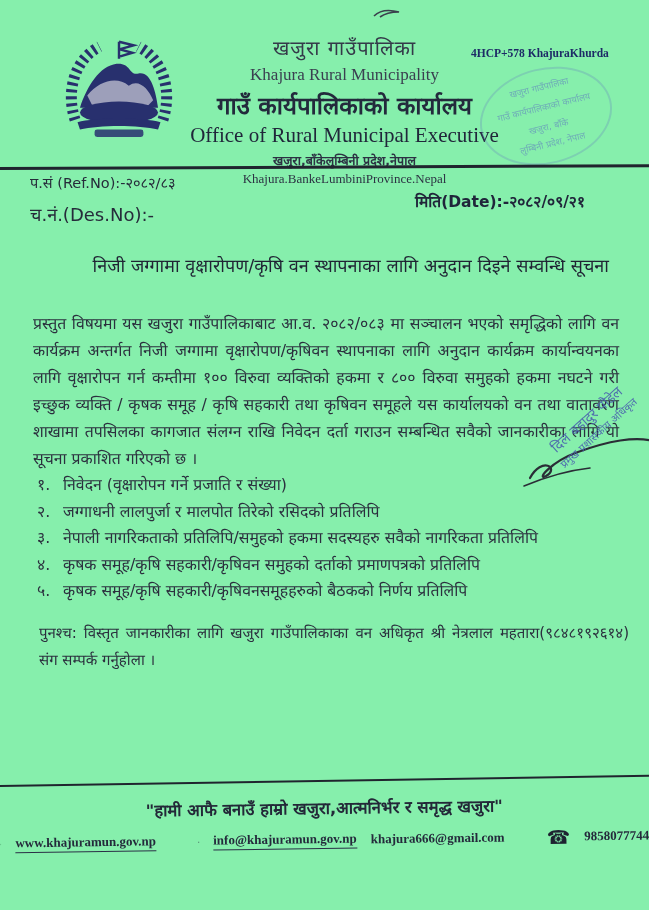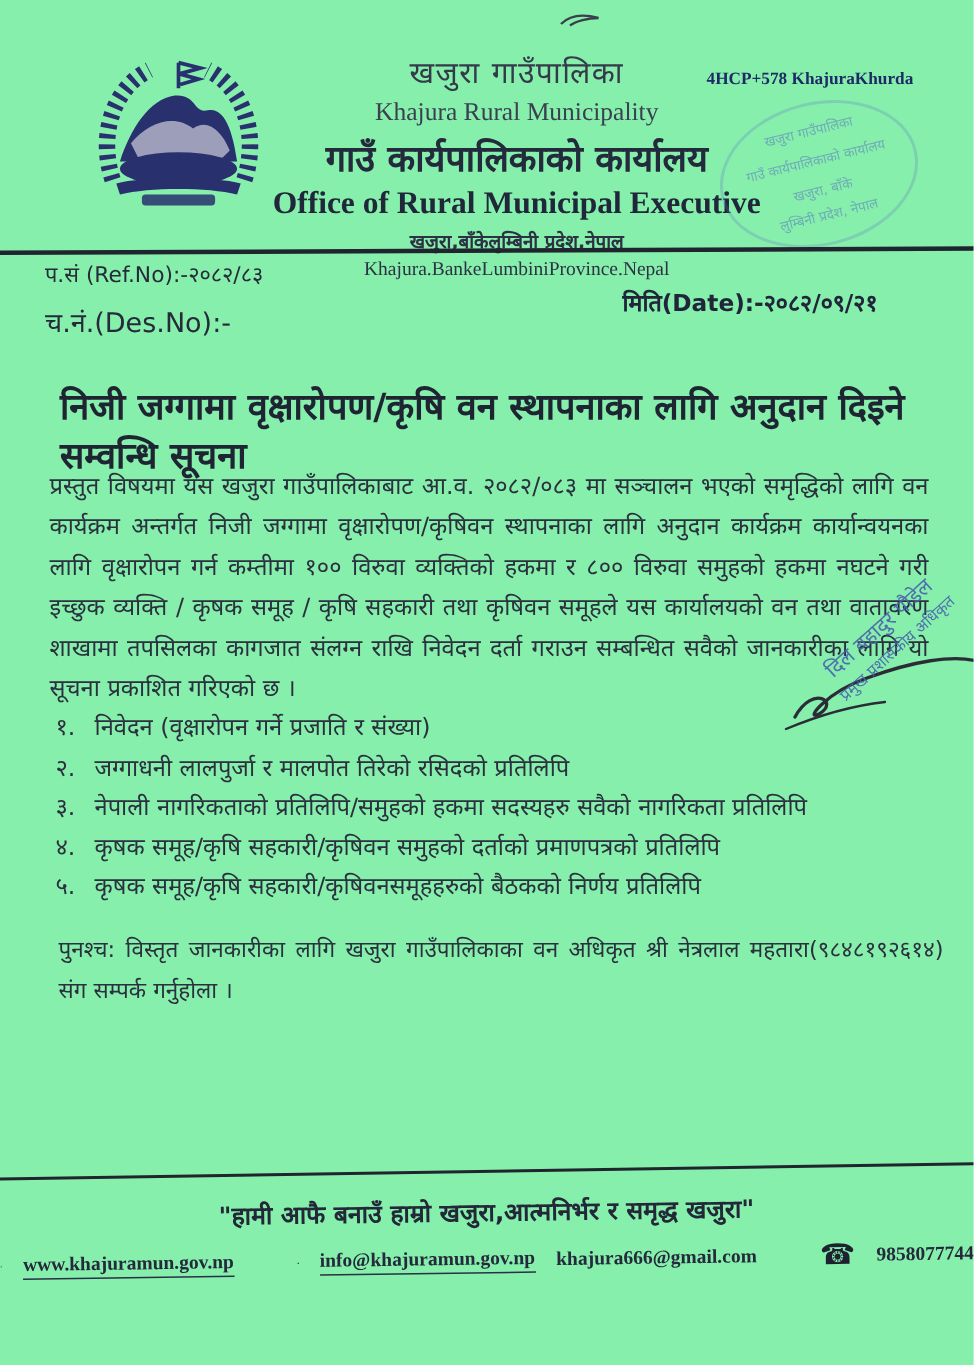--- a/index.html
+++ b/index.html
@@ -16,21 +16,21 @@
     background:#86efac;
   }
   .abs { position:absolute; }
 
   
   .emblem { left:58px; top:32px; width:122px; height:122px; }
   .head-center { left:130px; right:90px; top:34px; text-align:center; }
   .muni-np   { font-size:20px; color:#343a49; letter-spacing:1px; }
   .muni-en   { font-family:"Liberation Serif", serif; font-size:17px; color:#3a4050; margin-top:4px; }
   .office-np { font-size:24px; font-weight:bold; color:#232a3c; margin-top:3px; }
-  .office-en { font-family:"Liberation Serif", serif; font-size:21px; font-weight:bold; color:#20273a; margin-top:2px; }
+  .office-en { font-family:"Liberation Serif", serif; font-size:21px; font-weight:normal; color:#20273a; margin-top:2px; }
   .addr-np   { font-size:12.5px; font-weight:bold; color:#2c3243; margin-top:4px; }
   .addr-en   { font-family:"Liberation Serif", serif; font-size:13px; color:#2c3243; margin-top:2px; }
 
   .pluscode { right:18px; top:46px; width:160px; text-align:left;
               font-family:"Liberation Serif", serif; font-weight:bold;
               font-size:11.5px; color:#1d2a66; line-height:1.3; }
 
   .round-stamp { right:28px; top:62px; width:150px; height:108px;
                  transform:rotate(-14deg); opacity:.55; }
   .round-stamp .oval { position:absolute; inset:6px 8px;
@@ -43,22 +43,22 @@
   .rule { left:0; width:660px; height:3px; background:#20242e; transform-origin:left center; }
   .rule-top { top:167px; transform:rotate(-0.25deg); }
   .rule-bottom { top:785px; height:2.4px; transform:rotate(-0.9deg); }
 
   
   .ref-line  { left:30px; top:172px; font-size:14.5px; color:#262b3a; }
   .des-line  { left:30px; top:202px; font-size:18px; color:#262b3a; }
   .date-line { left:415px; top:172px; font-size:15.5px; font-weight:bold; color:#20253a;margin-top:18px; }
 
   
-  .subject { left:40px; right:40px; top:253px; text-align:left;
-             font-size:24px; font-weight:bold; color:#1f2433; }
+  .subject { left:40px; right:40px; top:253px; text-align:right;
+             font-size:18px; font-weight:normal; color:#1f2433; }
   .para { left:33px; width:586px; top:310px; font-size:15.8px; line-height:27px;
           text-align:justify; color:#2b303e; }
   .list-head { left:33px; top:448px; font-size:15.8px; font-weight:bold;
                text-decoration:underline; text-underline-offset:3px; color:#252a39; }
   .list { left:37px; top:472px; width:540px; }
   .list-row { display:flex; gap:10px; font-size:15.8px; line-height:26.5px; color:#2b303e; }
   .list-num { min-width:16px; }
 
   .postscript { left:39px; width:590px; top:588px; font-size:15px;
                 line-height:27px; text-align:justify; color:#2b303e;margin-top:32px; }

